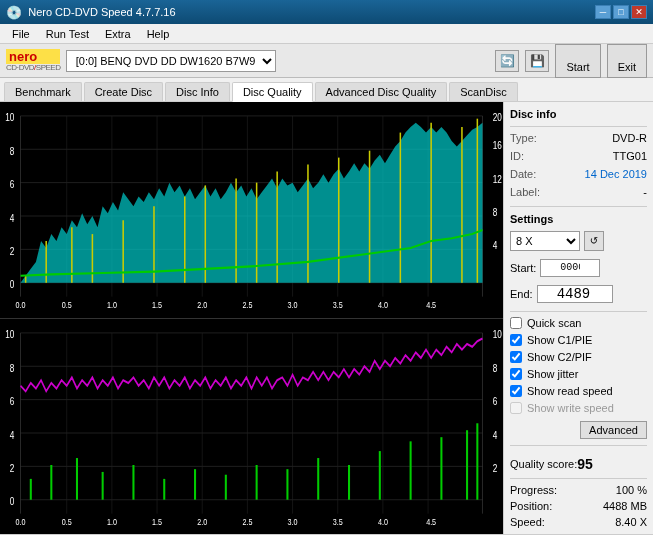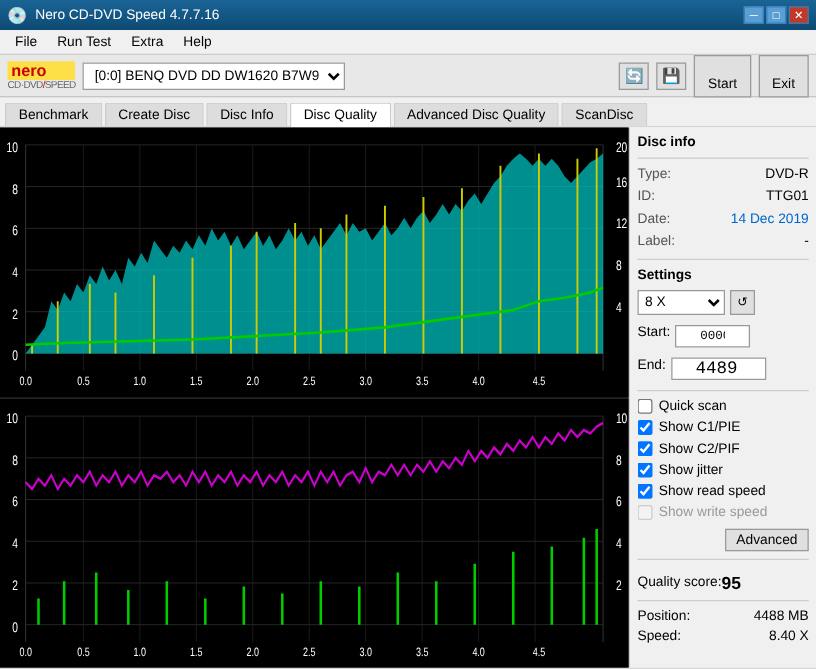--- a/index.html
+++ b/index.html
@@ -32,21 +32,21 @@
     
     .main-content { display: flex; background: white; height: calc(536px - 24px - 20px - 34px - 26px); }
     
     
     .right-panel { width: 150px; background: #f0f0f0; border-left: 1px solid #ccc; padding: 6px; font-size: 11px; display: flex; flex-direction: column; gap: 4px; }
     .panel-section-title { font-weight: bold; font-size: 11px; }
     .disc-info-row { display: flex; justify-content: space-between; margin-bottom: 2px; }
     .disc-info-label { color: #555; }
     .disc-info-value { color: #000; font-weight: normal; }
     .disc-info-value.highlight { color: #0066cc; }
-    .settings-row { display: flex; align-items: flex-start; gap: 4px; margin: 2px 0; }
+    .settings-row { display: flex; align-items: center; gap: 4px; margin: 2px 0; }
     .speed-select { background: white; border: 1px solid #999; padding: 1px; font-size: 11px; height: 20px; width: 70px; }
     .input-field { background: white; border: 1px solid #999; padding: 1px 19px; font-size: 11px; height: 18px; width: 65px; text-align: right; font-family: Liberation Mono, monospace; }
     .label-row { display: flex; align-items: center; margin-bottom: 1px; }
     .label-text { font-size: 11px; margin-left: 2px; }
     .checkbox { width: 12px; height: 12px; margin-right: 3px; }
     .advanced-btn { background: #e0e0e0; border: 1px solid #999; padding: 2px 8px; font-size: 11px; cursor: pointer; align-self: flex-end; margin-top: 2px; }
     .quality-row { display: flex; justify-content: flex-start; align-items: center; margin-top: 4px; }
     .quality-score { font-size: 14px; font-weight: bold; color: #000; }
     
     .divider-line { height: 1px; background: #ccc; margin: 2px 0; }
@@ -320,20 +320,24 @@
     <div class="divider-line"></div>
 
     <div class="quality-row">
       <span>Quality score:</span>
       <span class="quality-score">95</span>
     </div>
 
     <div class="divider-line"></div>
 
     <div class="progress-row">
+      <span>Progress:</span>
+      <span>100 %</span>
+    </div>
+    <div class="progress-row">
       <span>Position:</span>
       <span>4488 MB</span>
     </div>
     <div class="progress-row">
       <span>Speed:</span>
       <span>8.40 X</span>
     </div>
   </div>
 </div>
 

